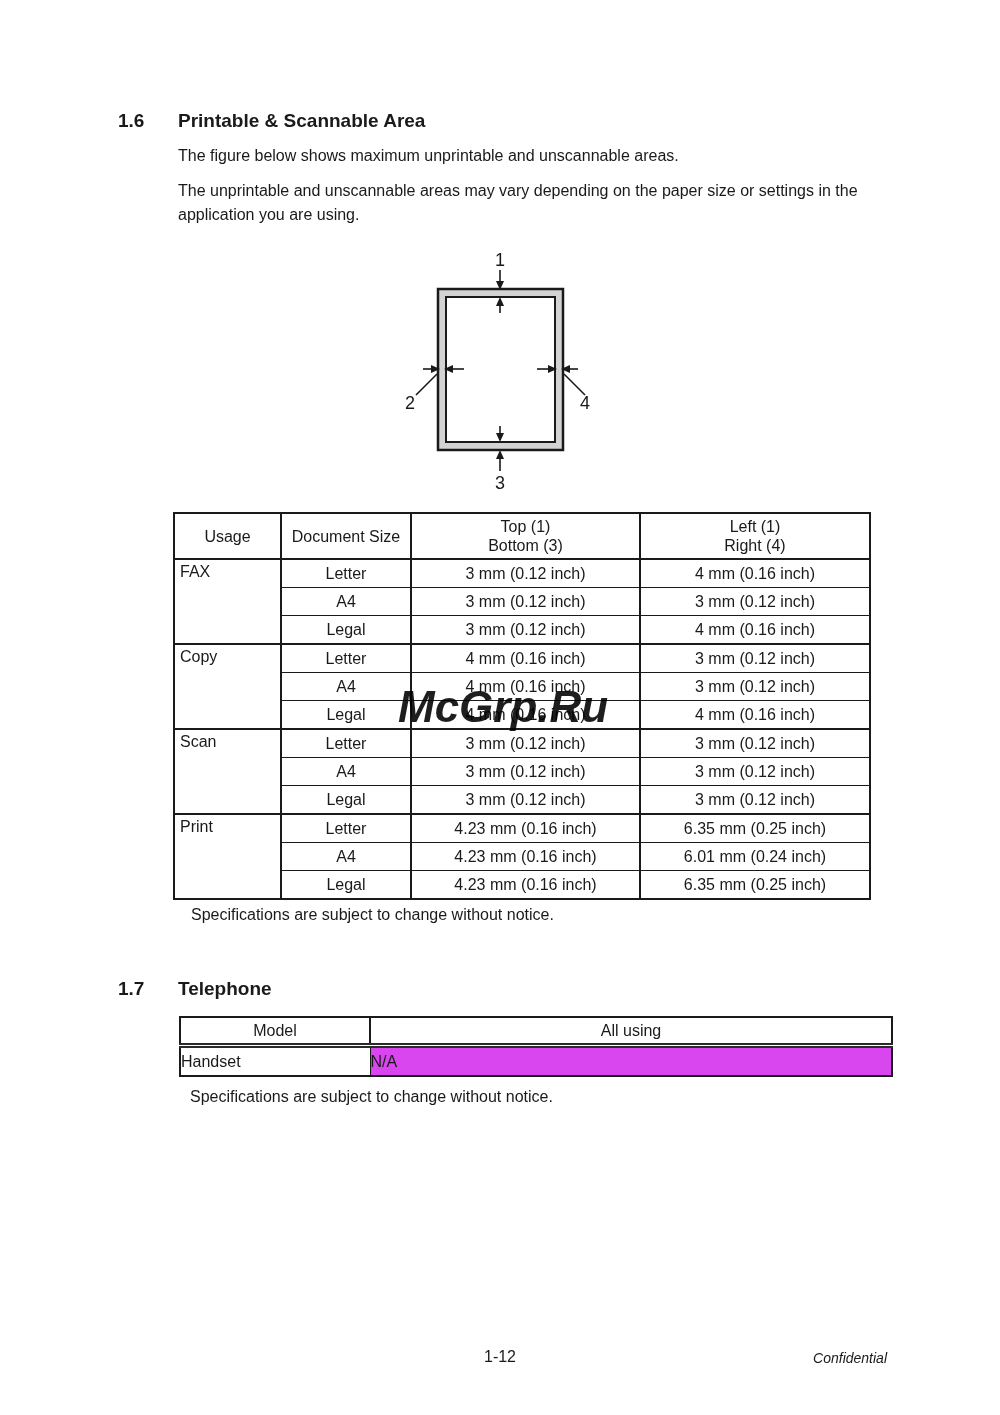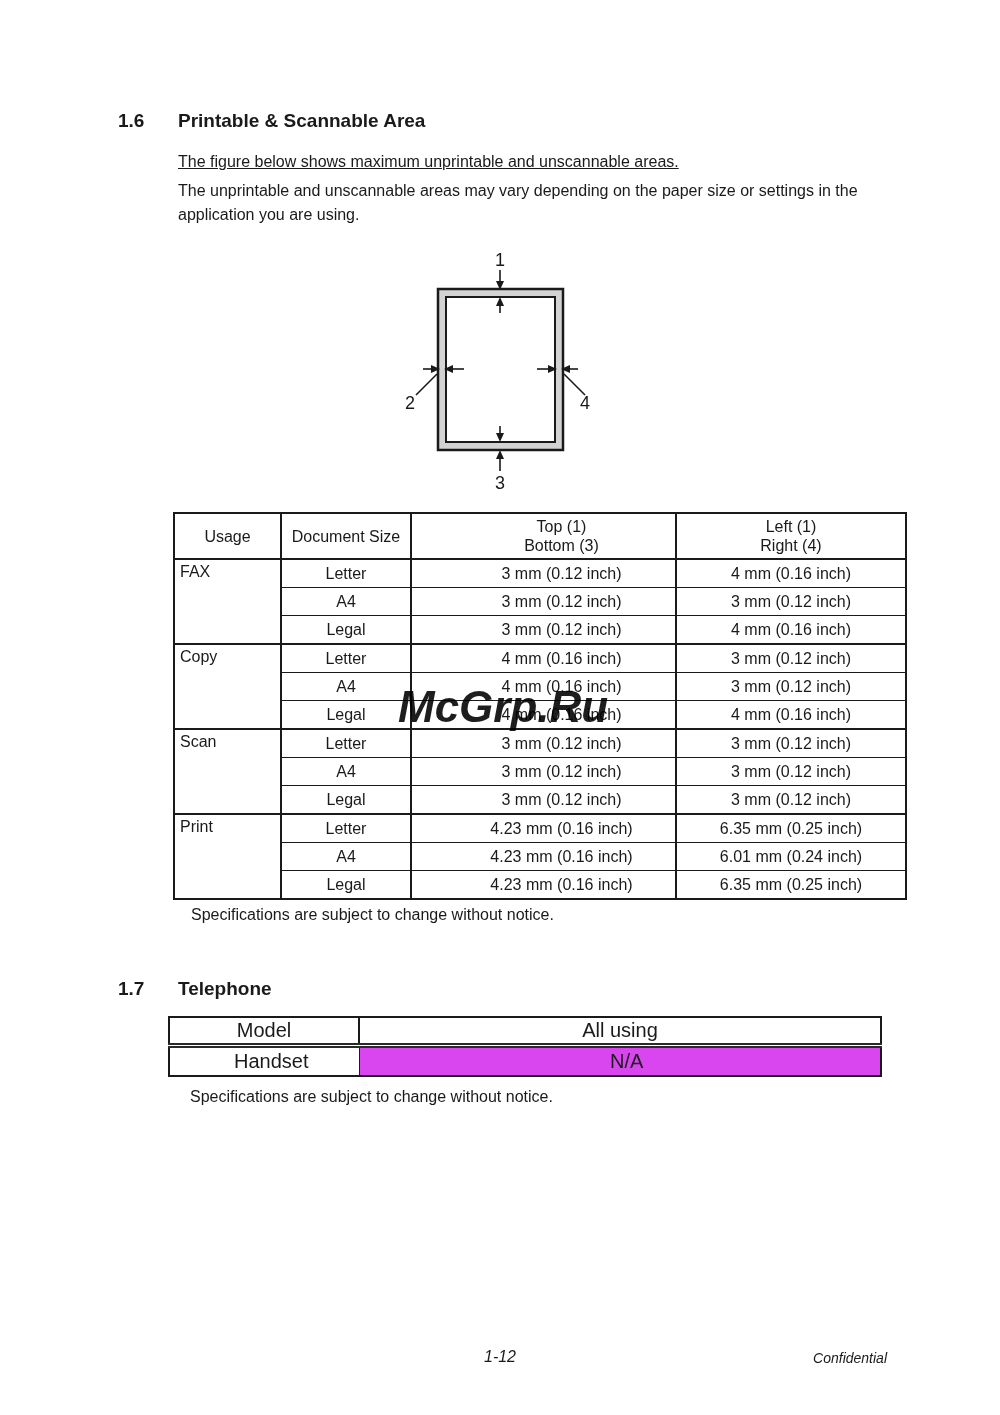--- a/index.html
+++ b/index.html
@@ -5,60 +5,60 @@
   html,body { margin:0; padding:0; background:#ffffff; }
   .page {
     position:relative; width:1000px; height:1415px; background:#ffffff;
     font-family:"Liberation Sans", sans-serif; color:#1a1a1a; overflow:hidden;
   }
   .heading { position:absolute; left:118px; font-size:19px; font-weight:bold; white-space:nowrap; }
   .heading .sec-num { display:inline-block; width:60px; }
   .h-printable { top:110px; }
   .h-telephone { top:978px; }
   .para { position:absolute; left:178px; font-size:16px; line-height:24px; margin:0; }
-  .para1 { top:150px; width:740px;text-decoration:underline; }
+  .para1 { top:144px; width:740px; }
   .para2 { top:179px; width:710px; }
   .footnote { position:absolute; font-size:16px; margin:12px; }
   .fn-printable { left:179px; top:894px; }
   .fn-telephone { left:178px; top:1076px; }
 
   .figure-svg { position:absolute; left:390px; top:243px; }
   .fig-label { font-size:18px; fill:#1a1a1a; }
 
   table { border-collapse:collapse; table-layout:fixed; }
   .margin-table {
     position:absolute; left:173px; top:512px; width:688px;
     font-size:16px; border:2px solid #1a1a1a;
   }
   .margin-table th, .margin-table td { border:1px solid #1a1a1a; font-weight:normal; padding:0; }
   .margin-table thead th { height:44px; text-align:center; vertical-align:middle; border-bottom:2px solid #1a1a1a; line-height:19px; }
   .margin-table td { height:27px; text-align:center; vertical-align:middle; }
   .margin-table .c-usage { width:105px; border-right:2px solid #1a1a1a; }
   .margin-table .c-size  { width:128px; border-right:2px solid #1a1a1a; }
-  .margin-table .c-tb    { width:227px; border-right:2px solid #1a1a1a;padding-left:36px; }
+  .margin-table .c-tb    { width:227px; border-right:2px solid #1a1a1a; }
   .margin-table .c-lr    { width:228px; }
   .margin-table td.c-usage { text-align:left; vertical-align:top; padding:3px 0 4px 5px; }
   .margin-table tr.group-start td { border-top:2px solid #1a1a1a; }
 
   .tel-table {
-    position:absolute; left:168px; top:1016px; width:714px;
-    font-size:20px; border:2px solid #1a1a1a;
+    position:absolute; left:179px; top:1016px; width:714px;
+    font-size:16px; border:2px solid #1a1a1a;
   }
   .tel-table th, .tel-table td { border:1px solid #1a1a1a; font-weight:normal; padding:0; }
   .tel-table .t-model { width:188px; border-right:2px solid #1a1a1a; }
   .tel-table thead th { height:25px; text-align:center; vertical-align:middle; border-bottom:5px double #2a2a2a; }
-  .tel-table td { height:27px; text-align:center; vertical-align:middle; padding-left:14px; }
+  .tel-table td { height:27px; text-align:left; vertical-align:middle; padding-left:0; }
   .tel-table td.t-value-cell { background:#d946ef; }
 
   .watermark {
     position:absolute; left:398px; top:682px; z-index:5;
     font-size:44px; font-weight:bold; font-style:italic; letter-spacing:0px;
     opacity:0.88; white-space:nowrap; pointer-events:none;
   }
-  .footer-pageno { position:absolute; left:0; right:0; top:1348px; text-align:center; font-size:16px;font-style:italic; }
+  .footer-pageno { position:absolute; left:0; right:0; top:1348px; text-align:center; font-size:16px; }
   .footer-note { position:absolute; right:113px; top:1350px; font-size:14px; font-style:italic; }
 </style>
 </head>
 <body>
 
 <div class="page">
 
   <div class="heading h-printable">
     <span class="sec-num">1.6</span><span class="sec-title">Printable &amp; Scannable Area</span>
   </div>

